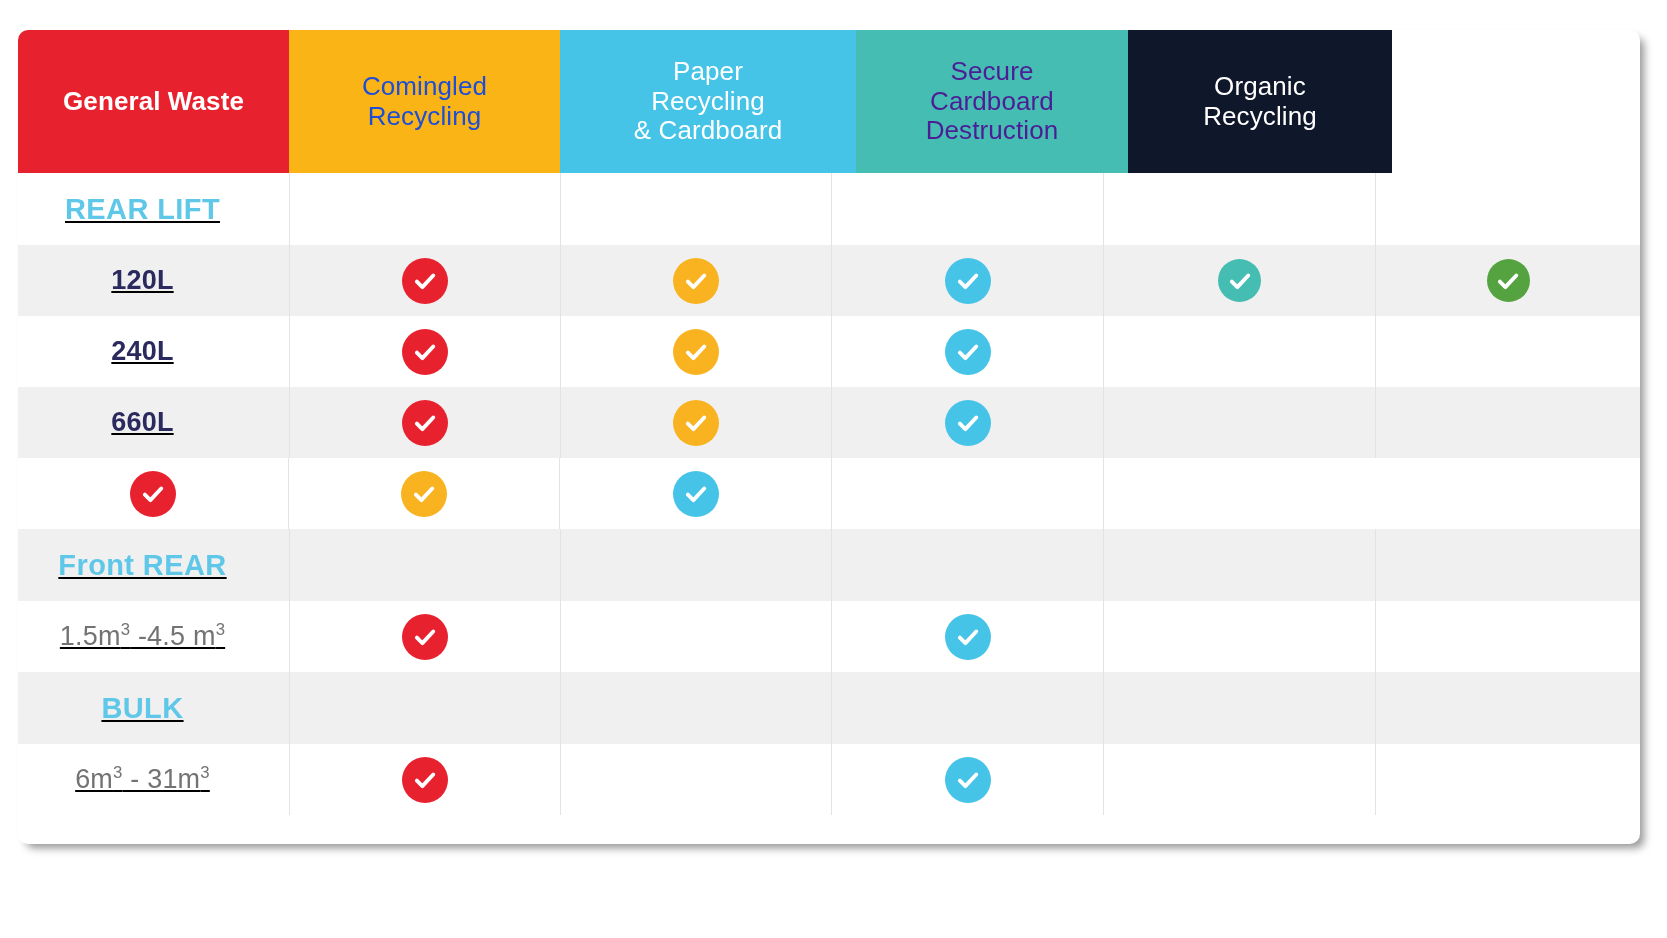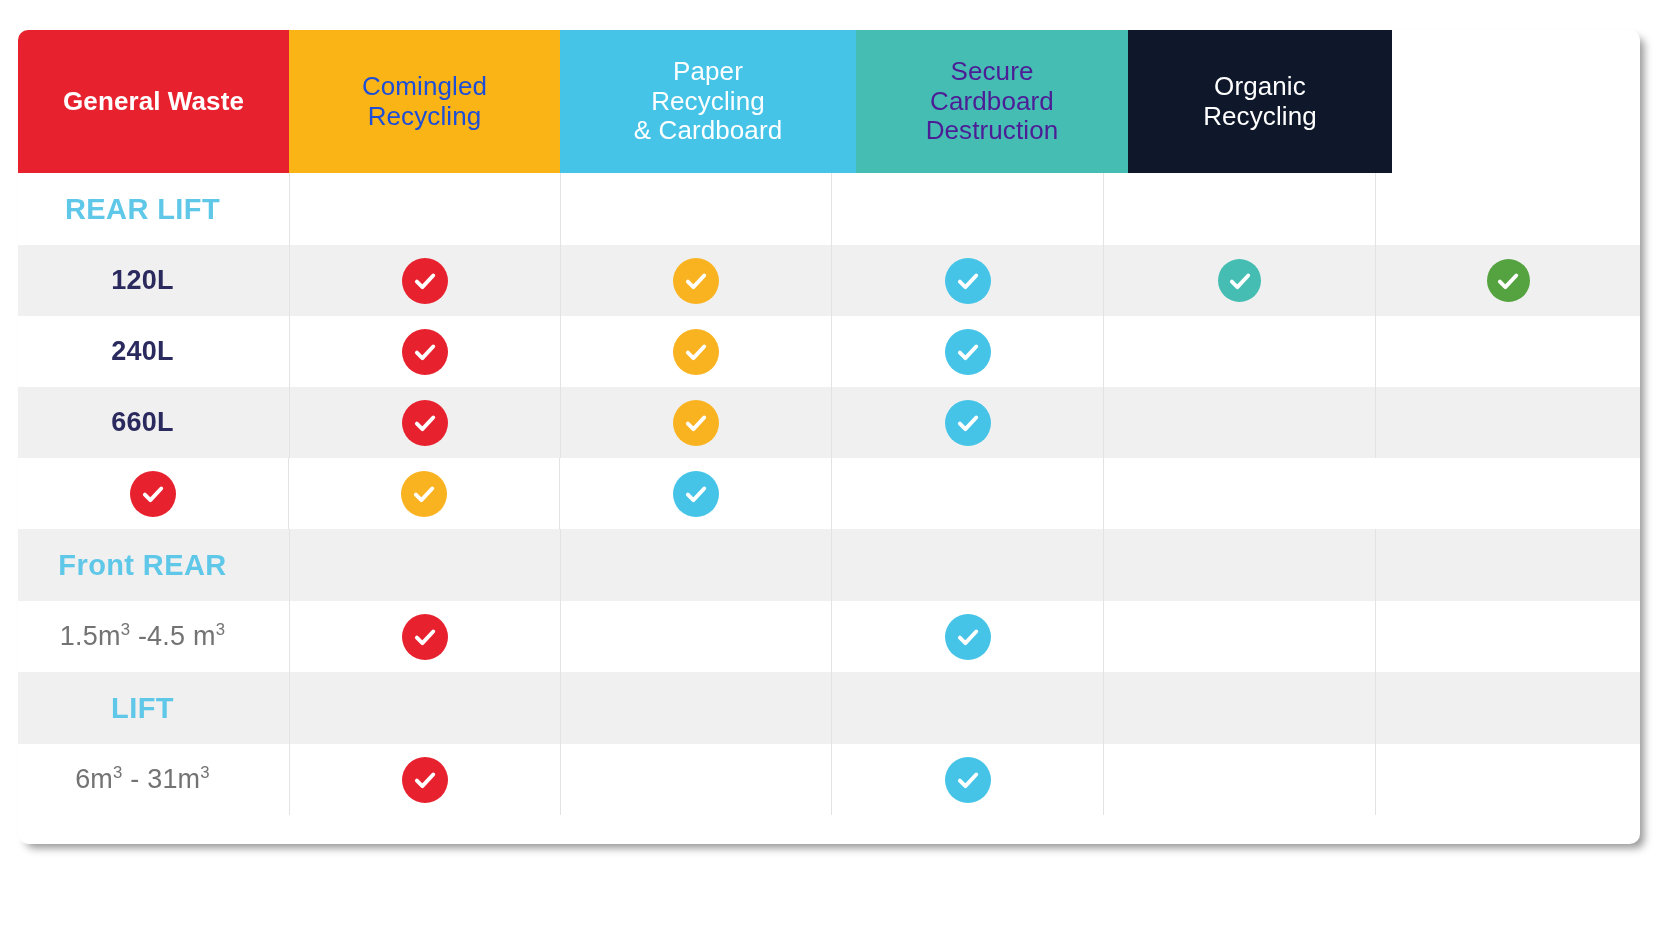--- a/index.html
+++ b/index.html
@@ -35,21 +35,21 @@
   .th.dark-text{color:#231f20;}
   .th.c0{width:272px;font-size:25px;font-weight:700;letter-spacing:.3px;}
   .th.c1{width:271px;font-weight:700;}
   .th.c2{width:271px;}
   .th.c3{width:296px;}
   .th.c4{width:272px;}
   .th.c5{width:264px;}
 
   
   .tbody{position:relative;}
-  .tr{display:flex;box-sizing:border-box;}
+  .tr{display:flex;box-sizing:border-box;text-decoration:underline;}
   .tr.odd{background:#ffffff;}
   .tr.even{background:#f0f0f0;}
   .td{
     box-sizing:border-box;
     display:flex;align-items:center;justify-content:center;
     border-right:1px solid #e3e3e3;
     position:relative;
   }
   .td.last{border-right:none;}
   .td.c0{width:272px;}
@@ -281,21 +281,21 @@
                 <svg viewBox="0 0 24 24" width="26" height="26">
                   <path d="M4.5 12.6 L9.6 17.6 L19.6 6.9" fill="none" stroke="#ffffff" stroke-width="3.6" stroke-linecap="round" stroke-linejoin="round"></path>
                 </svg>
               </div>
             </div>
             <div class="td c4"></div>
             <div class="td c5 last"></div>
           </div>
           <div class="tr even h-group">
             <div class="td c0">
-              <span class="label-group">LIFT</span>
+              <span class="label-group">BULK</span>
             </div>
             <div class="td c1"></div>
             <div class="td c2"></div>
             <div class="td c3"></div>
             <div class="td c4"></div>
             <div class="td c5 last"></div>
           </div>
           <div class="tr odd h-data">
             <div class="td c0">
               <span class="label-size plain">6m<sup>3</sup> - 31m<sup>3</sup></span>

